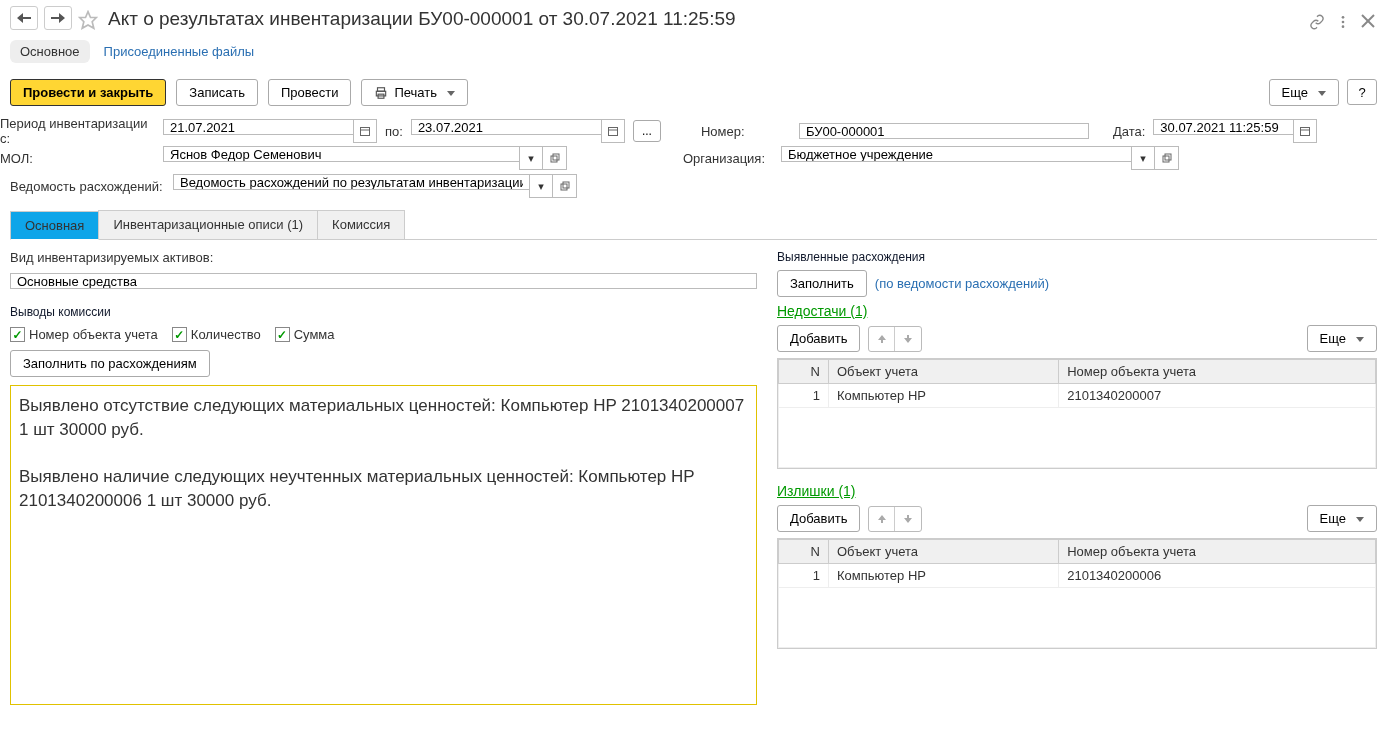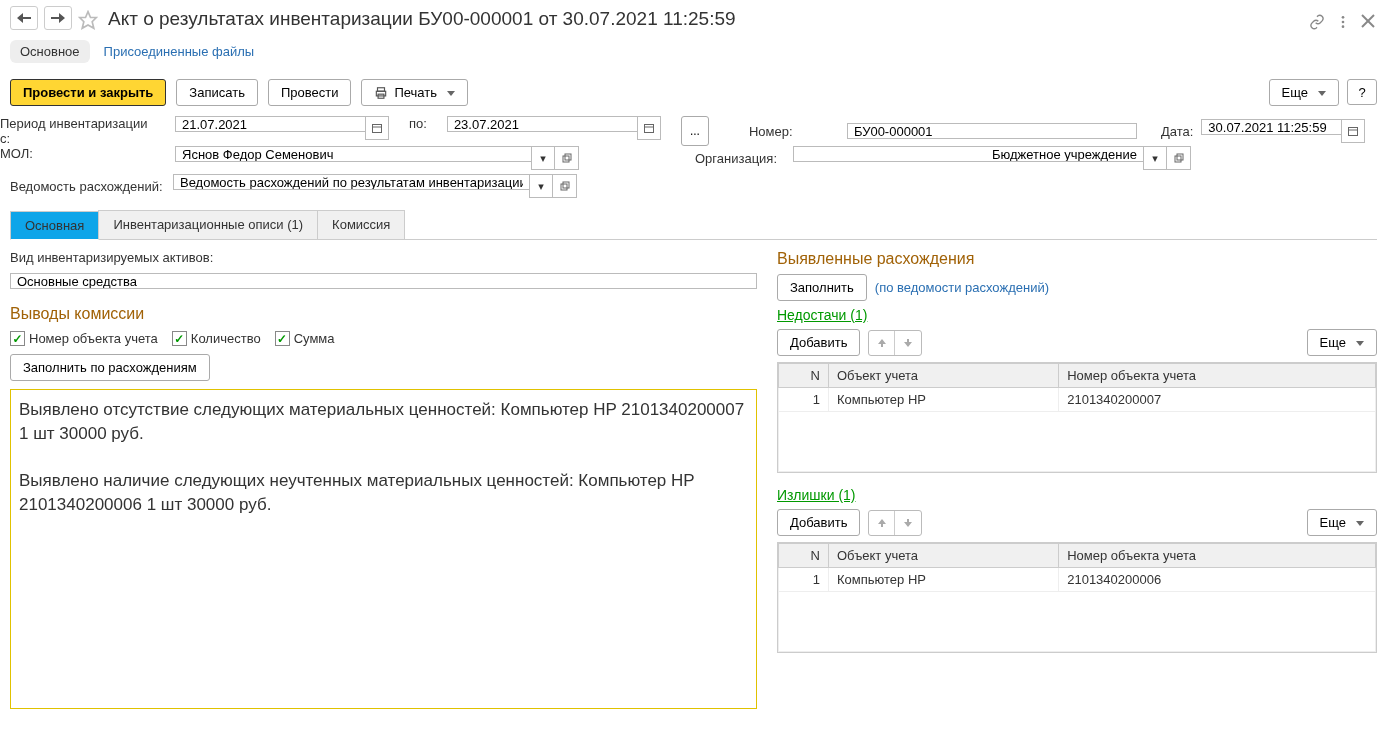--- a/index.html
+++ b/index.html
@@ -26,32 +26,32 @@
 .form-row { display: flex; align-items: center; padding: 4px 10px; gap: 8px; }
 .form-label { width: 155px; }
 .form-label2 { width: 90px; }
 .input { border: 1px solid #bbb; padding: 3px 6px; height: 16px; font-size: 13px; background: #fff; }
 .input-group { display: flex; }
 .input-group .input { border-right: none; }
 .input-btn { width: 24px; height: 24px; border: 1px solid #bbb; background: #fff; display: inline-flex; align-items: center; justify-content: center; cursor: pointer; font-size: 11px; }
 .input-btn + .input-btn { border-left: none; }
 
 .two-col { display: flex; gap: 40px; padding: 0; }
-.col-left { display: flex; gap: 20px; }
+.col-left { display: flex; gap: 8px; align-items: center; }
 .col-right { display: flex; gap: 8px; align-items: center; }
 
 .tabs { display: flex; border-bottom: 1px solid #ccc; margin: 8px 10px 0; }
 .tab { padding: 6px 14px; border: 1px solid #ccc; border-bottom: none; background: #f0f0f0; cursor: pointer; margin-right: -1px; position: relative; }
 .tab-active { background: #0ea5e9; border-bottom: 1px solid #fff; bottom: -1px; }
 
 .tab-content { display: flex; padding: 10px; gap: 20px; }
 .tab-left { flex: 1; display: flex; flex-direction: column; gap: 8px; }
 .tab-right { width: 600px; display: flex; flex-direction: column; gap: 6px; }
 
-.section-title { color: #a16207; font-size: 16px; }
+.section-title { color: #0f172a; font-size: 12px; }
 .link-u { color: #009900; text-decoration: underline; cursor: pointer; font-size: 14px; }
 .blue-hint { color: #2a6fb2; font-size: 13px; }
 
 .check-row { display: flex; gap: 14px; align-items: center; }
 .check { display: flex; align-items: center; gap: 4px; }
 .checkmark { width: 15px; height: 15px; border: 1px solid #888; display: inline-flex; align-items: center; justify-content: center; color: #009900; font-size: 12px; font-weight: bold; }
 
 .textarea { border: 1px solid #e0c200; padding: 8px; height: 320px; font-size: 17px; line-height: 1.4; color: #333; overflow: auto; white-space: pre-wrap; }
 
 .mini-toolbar { display: flex; gap: 8px; align-items: center; }
@@ -190,21 +190,21 @@
         <svg width="10" height="10" viewBox="0 0 10 10" fill="none" stroke="#666" stroke-width="1">
             <rect x="1" y="3" width="6" height="6"></rect>
             <rect x="3" y="1" width="6" height="6"></rect>
           </svg>
       </span>
     </div>
   </div>
   <div class="col-right" style="margin-left:76px">
     <span class="form-label2">Организация:</span>
     <div class="input-group">
-      <input class="input" style="width: 350px; text-align: right;" value="Бюджетное учреждение">
+      <input class="input" style="width: 350px;" value="Бюджетное учреждение">
       <span class="input-btn">▾</span>
       <span class="input-btn">
         <svg width="10" height="10" viewBox="0 0 10 10" fill="none" stroke="#666" stroke-width="1">
             <rect x="1" y="3" width="6" height="6"></rect>
             <rect x="3" y="1" width="6" height="6"></rect>
           </svg>
       </span>
     </div>
   </div>
 </div>

